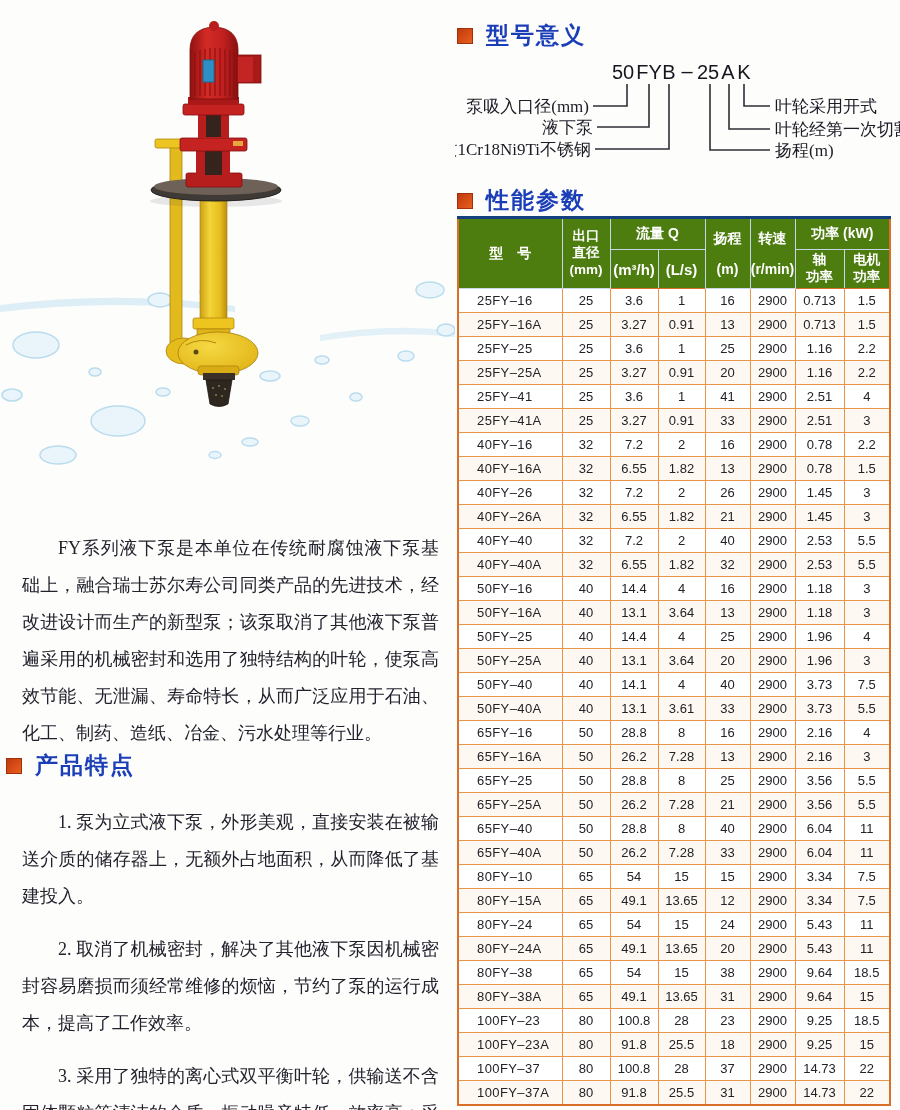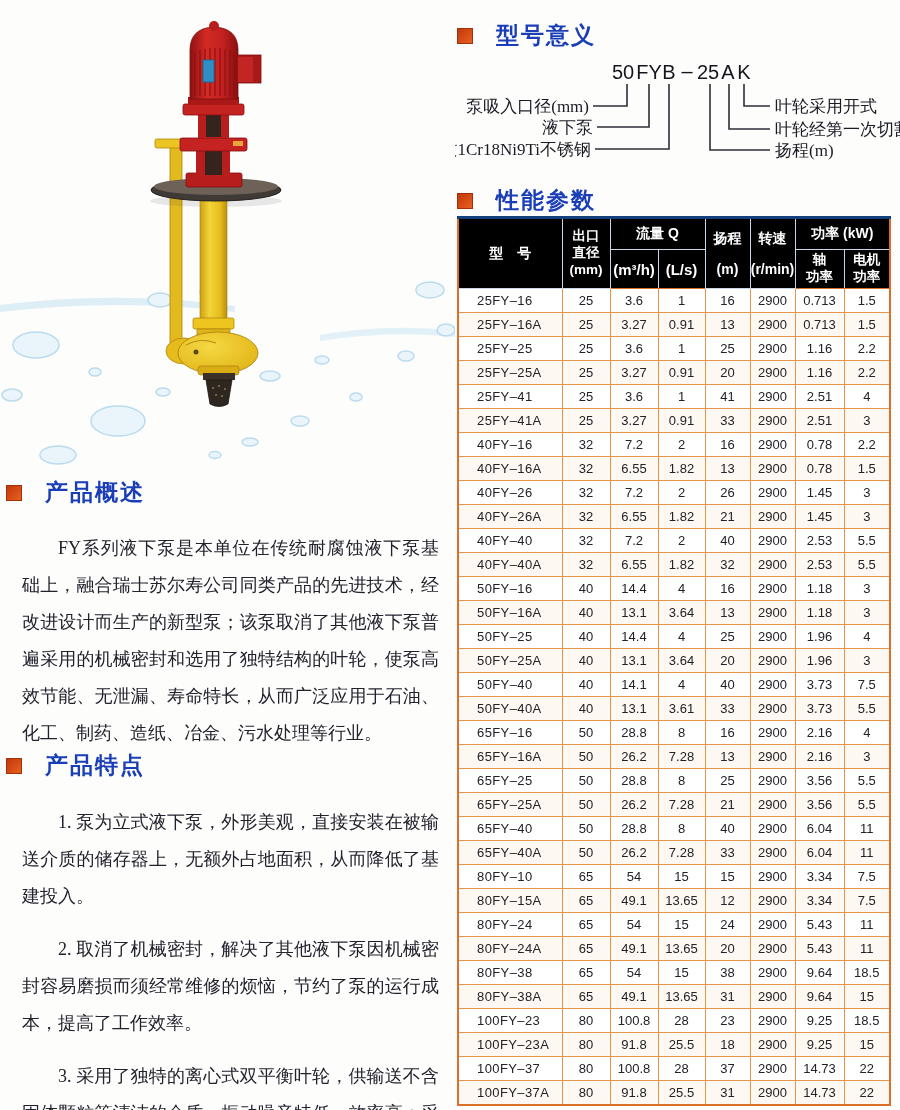--- a/index.html
+++ b/index.html
@@ -1,40 +1,40 @@
 <!DOCTYPE html>
 <html lang="zh"><head>
 <meta charset="utf-8">
 <style>
   html,body{margin:0;padding:0;}
   body{width:900px;height:1110px;font-family:"Liberation Sans",sans-serif;}
   .page{position:relative;width:900px;height:1110px;background:#fdfdfb;overflow:hidden;}
 
   
-  .sec-head{position:absolute;display:flex;align-items:center;gap:23px;}
+  .sec-head{position:absolute;display:flex;align-items:center;gap:13px;}
   .sec-bullet{width:16px;height:16px;background:linear-gradient(135deg,#b93a10 0%,#d94d16 55%,#e8651f 100%);
               box-shadow:inset 0 0 0 1px #a33008;flex:0 0 auto;}
   .sec-title{font-size:23px;font-weight:bold;color:#1a3db8;letter-spacing:2px;
              font-family:"Liberation Sans",sans-serif;white-space:nowrap;}
 
   
   .para{position:absolute;width:449px;font-family:"Liberation Serif",serif;font-size:18px;
         line-height:37px;color:#22222e;text-align:justify;}
   .para p{margin:16px;text-indent:2em;}
 
   
   .diagram{position:absolute;left:455px;top:52px;}
   .diagram text{font-family:"Liberation Serif",serif;fill:#1b1b26;font-size:17px;}
   .diagram .code{font-family:"Liberation Sans",sans-serif;font-size:20px;fill:#15151f;}
   .diagram .leader{stroke:#2e2e38;stroke-width:1.6;fill:none;}
 
   
   .perf-table{position:absolute;left:457px;top:216px;border-collapse:collapse;table-layout:fixed;
               border:2px solid #d96f28;border-top:3px solid #14407e;background:#fff;}
-  .perf-table th{background:#000000;color:#ffffff;font-weight:bold;font-size:14px;
+  .perf-table th{background:#4d7c0f;color:#ffffff;font-weight:bold;font-size:14px;
                  border:1px solid #c8d6ea;white-space:pre-line;text-align:center;vertical-align:middle;padding:0;}
   .perf-table .th-unit{font-size:15px;font-weight:bold;}
   .perf-table .th-outlet{line-height:1.25;font-size:13.5px;}
   .perf-table .th-tall{line-height:2.2;}
   .perf-table .th-sub2{line-height:1.25;font-size:13.5px;}
   .perf-table tr.hrow1 th{height:30px;}
   .perf-table tr.hrow2 th{height:38px;border-bottom:1px solid #d96f28;}
   .perf-table td{border:1px solid #e8954a;height:23px;padding:0;text-align:center;
                  font-size:13px;color:#222228;font-family:"Liberation Sans",sans-serif;}
   .perf-table td:first-child{text-align:left;padding-left:18px;letter-spacing:.4px;}
@@ -148,24 +148,20 @@
       <g fill="#8a7a55">
           <circle cx="213" cy="388" r="1"></circle>
           <circle cx="219" cy="386" r="1"></circle>
       <circle cx="225" cy="389" r="1"></circle>
           <circle cx="216" cy="395" r="1"></circle>
           <circle cx="222" cy="396" r="1"></circle>
         </g>
     </g>
   </svg>
 
-  <div class="sec-head" style="left:6px;top:477px;">
-    <span class="sec-bullet"></span>
-    <span class="sec-title">产品概述</span>
-  </div>
   <div class="para" style="left:6px;top:514px;">
     <p>FY系列液下泵是本单位在传统耐腐蚀液下泵基础上，融合瑞士苏尔寿公司同类产品的先进技术，经改进设计而生产的新型泵；该泵取消了其他液下泵普遍采用的机械密封和选用了独特结构的叶轮，使泵高效节能、无泄漏、寿命特长，从而广泛应用于石油、化工、制药、造纸、冶金、污水处理等行业。</p>
   </div>
 
   <div class="sec-head" style="left:6px;top:750px;">
     <span class="sec-bullet"></span>
     <span class="sec-title">产品特点</span>
   </div>
   <div class="para" style="left:6px;top:788px;">
     <p>1. 泵为立式液下泵，外形美观，直接安装在被输送介质的储存器上，无额外占地面积，从而降低了基建投入。</p>

